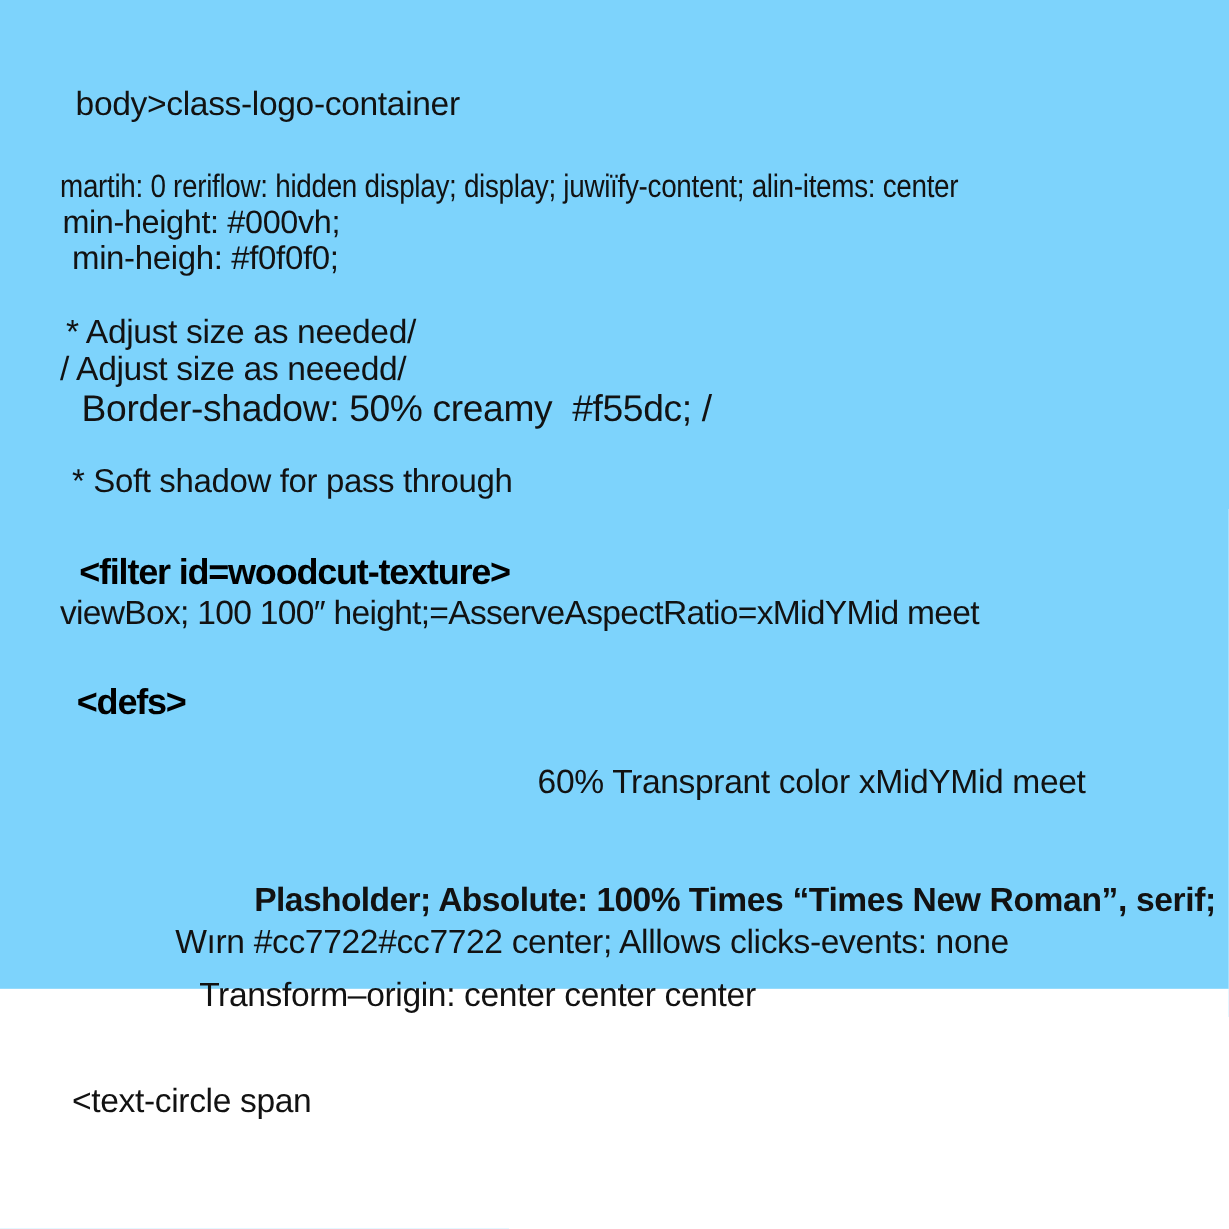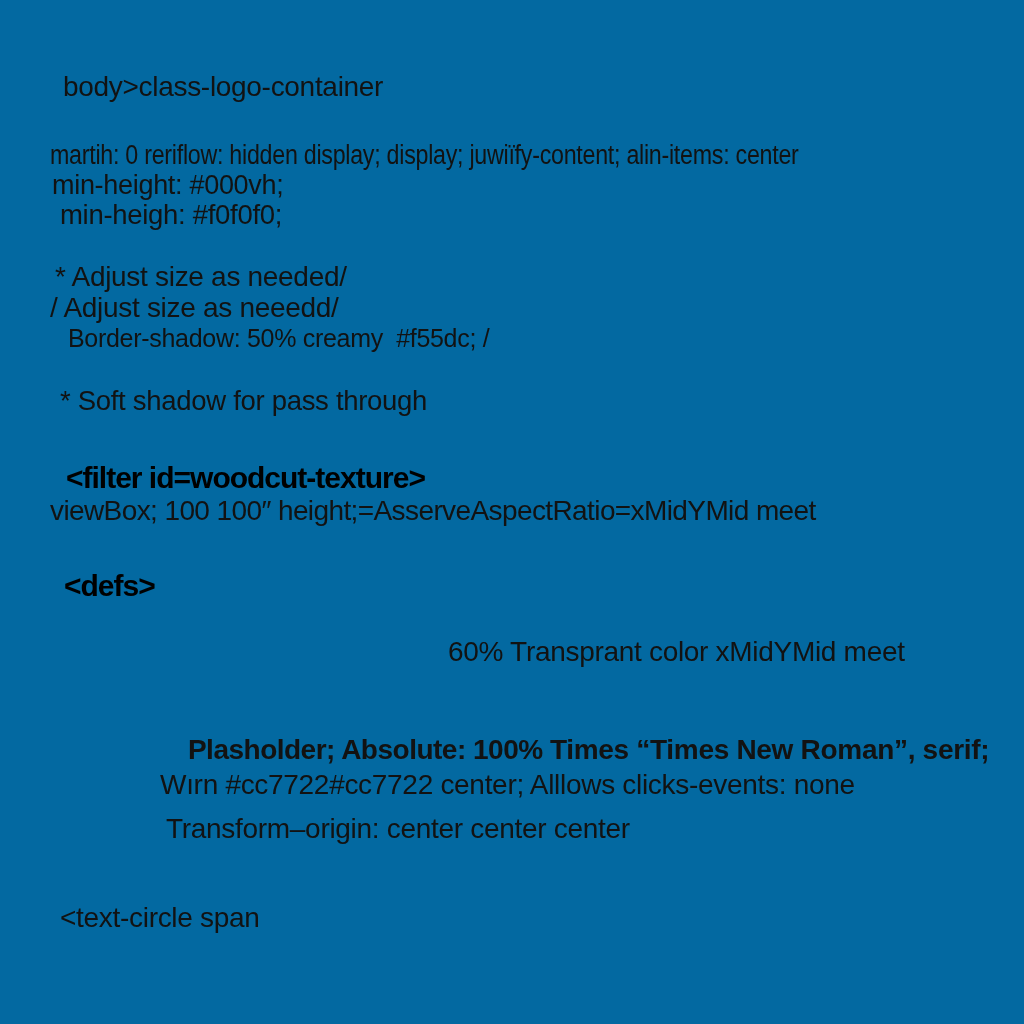--- a/index.html
+++ b/index.html
@@ -4,79 +4,79 @@
 <style>
   html,body{margin:0;padding:0;}
   body{
     width:1024px;height:1024px;
     background:#ffffff;
     font-family:"Liberation Sans", sans-serif;
     overflow:hidden;
   }
   .page{
     position:relative;
-    width:1024px;height:1024px;
-    background:#0369a1;
+    width:1024px;height:824px;
+    background:#7dd3fc;
   }
   .ln{
     position:absolute;
     color:#121212;
     white-space:pre;
     line-height:1.05;
     letter-spacing:-0.3px;
   }
   .cond{
     transform:scaleX(0.86);
     transform-origin:0 50%;
   }
   .tag{
     font-weight:700;
     color:#000;
     letter-spacing:-1px;
   }
   .med{font-weight:500;}
-  .seg-lead{font-weight:600;letter-spacing:-0.5px;}
+  .seg-lead{font-weight:600;letter-spacing:-0.5px;margin-left:24px;}
   .seg-rest{font-weight:700;}
 </style>
 </head>
 <body>
 
 <div class="page">
 
   <div class="ln" style="top:72px;left:63px;font-size:28px;">body&gt;class-logo-container</div>
 
   <div class="ln cond" style="top:141px;left:50px;font-size:27px;">martih: 0 reriflow: hidden display; display; juwiïfy-content; alin-items: center</div>
 
   <div class="ln" style="top:171px;left:52px;font-size:27px;">min-height: #000vh;</div>
 
   <div class="ln" style="top:201px;left:60px;font-size:27.5px;">min-heigh: #f0f0f0;</div>
 
   <div class="ln" style="top:262px;left:55px;font-size:28px;">* Adjust size as needed/</div>
 
   <div class="ln" style="top:293px;left:50px;font-size:28px;text-align:center;">/ Adjust size as neeedd/</div>
 
-  <div class="ln" style="top:325px;left:68px;font-size:25px;">Border-shadow: 50% creamy  #f55dc; /</div>
+  <div class="ln" style="top:325px;left:68px;font-size:31px;">Border-shadow: 50% creamy  #f55dc; /</div>
 
 
   <div class="ln" style="top:387px;left:60px;font-size:27.5px;">* Soft shadow for pass through</div>
 
   <div class="ln tag" style="top:462px;left:66px;font-size:30px;">&lt;filter id=woodcut-texture&gt;</div>
 
   <div class="ln" style="top:496px;left:50px;font-size:28px;letter-spacing:-0.6px;">viewBox; 100 100″ height;=AsserveAspectRatio=xMidYMid meet</div>
 
   <div class="ln tag" style="top:570px;left:64px;font-size:30px;">&lt;defs&gt;</div>
 
 
   <div class="ln" style="top:637px;left:448px;font-size:28px;">60% Transprant color xMidYMid meet</div>
 
   <div class="ln" style="top:706px;left:158px;font-size:28px;">
     <span class="seg-lead">Plasholder; Absolute: 100% </span><span class="seg-rest">Times “Times New Roman”, serif;</span>
   </div>
 
 
-  <div class="ln" style="top:770px;left:160px;font-size:28px;">Wırn #cc7722#cc7722 center; Alllows clicks-events: none</div>
+  <div class="ln" style="top:770px;left:146px;font-size:28px;">Wırn #cc7722#cc7722 center; Alllows clicks-events: none</div>
 
   <div class="ln" style="top:802px;left:166px;font-size:28px;margin-top:12px;">Transform–origin: center center center</div>
 
   <div class="ln med" style="top:903px;left:60px;font-size:28px;">&lt;text-circle span</div>
 
 
 </div>
 
 </body></html>

